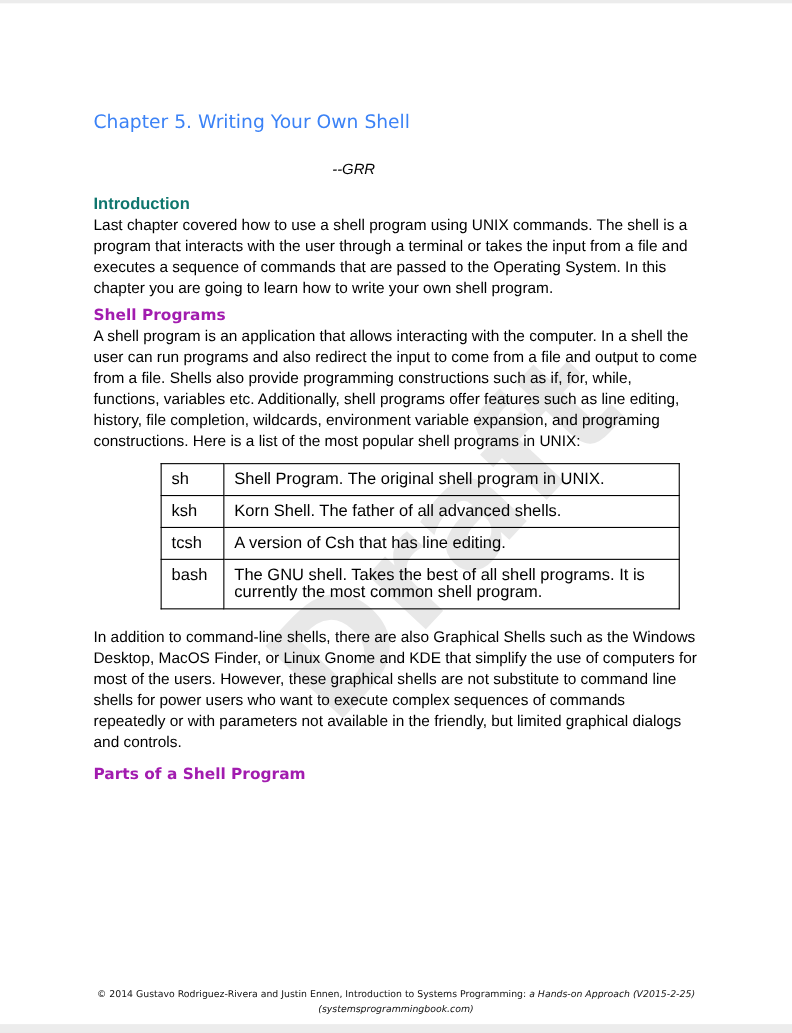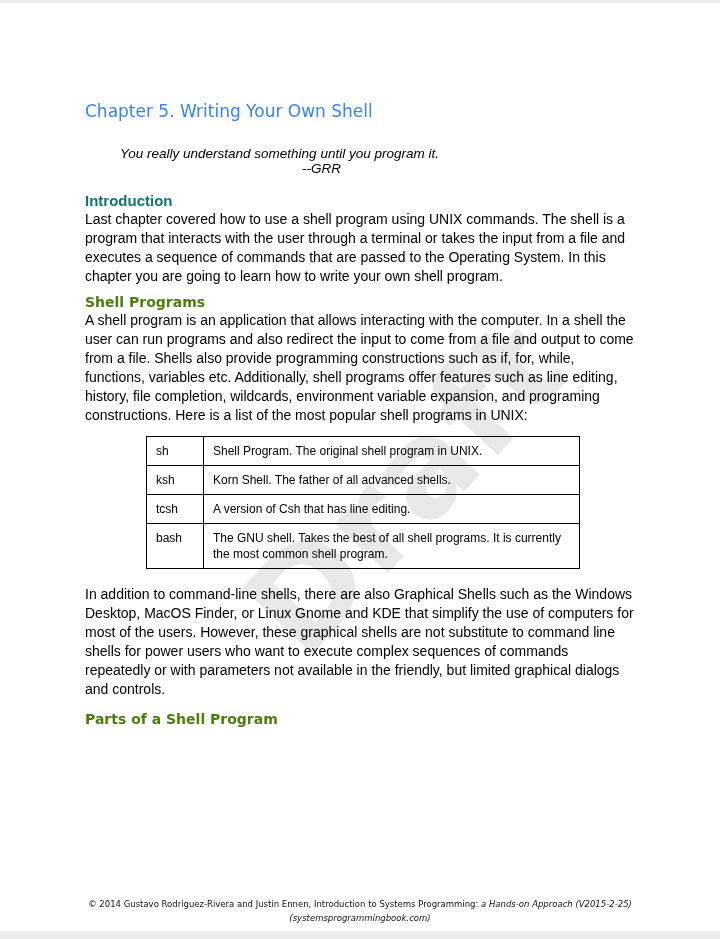--- a/index.html
+++ b/index.html
@@ -67,36 +67,36 @@
     font-weight: bold;
     color: #0f766e;
   }
   .h-arial.mt { margin-top: 16px; }
   .h-trebuchet {
     margin: 0;
     font-family: "DejaVu Sans", sans-serif;
     font-size: 14px;
     line-height: 18px;
     font-weight: bold;
-    color: #4d7c0f;
+    color: #a21caf;
   }
   .h-sp { margin-top: 7px; }
   .h-parts { margin-top: 11px; }
   p.body {
     margin: 0;
     font-size: 14px;
     line-height: 19px;
   }
   p.after-table { margin-top: 16px; }
   p.parts-text { margin-top: 16px; }
   .shell-table {
     margin: 11px 0 0 61px;
     border-collapse: collapse;
-    width: 434px;
-    font-size: 12px;
+    width: 472px;
+    font-size: 15px;
     line-height: 16px;
   }
   .shell-table td {
     border: 1.5px solid #000;
     padding: 6px 6px 6px 9px;
     vertical-align: top;
   }
   .shell-table td.col-name { width: 41px; }
   .bold { font-weight: bold; }
   .footer {
@@ -119,21 +119,20 @@
 <div class="viewport">
   <div class="page">
 
     <div class="watermark">Draft</div>
 
     <div class="content">
 
       <h1 class="chapter-title">Chapter 5. Writing Your Own Shell</h1>
 
       <div class="quote">
-        <span class="q-line1">You really understand something until you program it.</span>
         <span class="q-attr">--GRR</span>
       </div>
 
       <h2 class="h-arial mt">Introduction</h2>
       <p class="body">Last chapter covered how to use a shell program using UNIX commands. The shell is a program that interacts with the user through a terminal or takes the input from a file and executes a sequence of commands that are passed to the Operating System. In this chapter you are going to learn how to write your own shell program.</p>
 
       <h2 class="h-trebuchet h-sp">Shell Programs</h2>
       <p class="body">A shell program is an application that allows interacting with the computer. In a shell the user can run programs and also redirect the input to come from a file and output to come from a file. Shells also provide programming constructions such as if, for, while, functions, variables etc. Additionally, shell programs offer features such as line editing, history, file completion, wildcards, environment variable expansion, and programing constructions. Here is a list of the most popular shell programs in UNIX:</p>
 
       <table class="shell-table">

